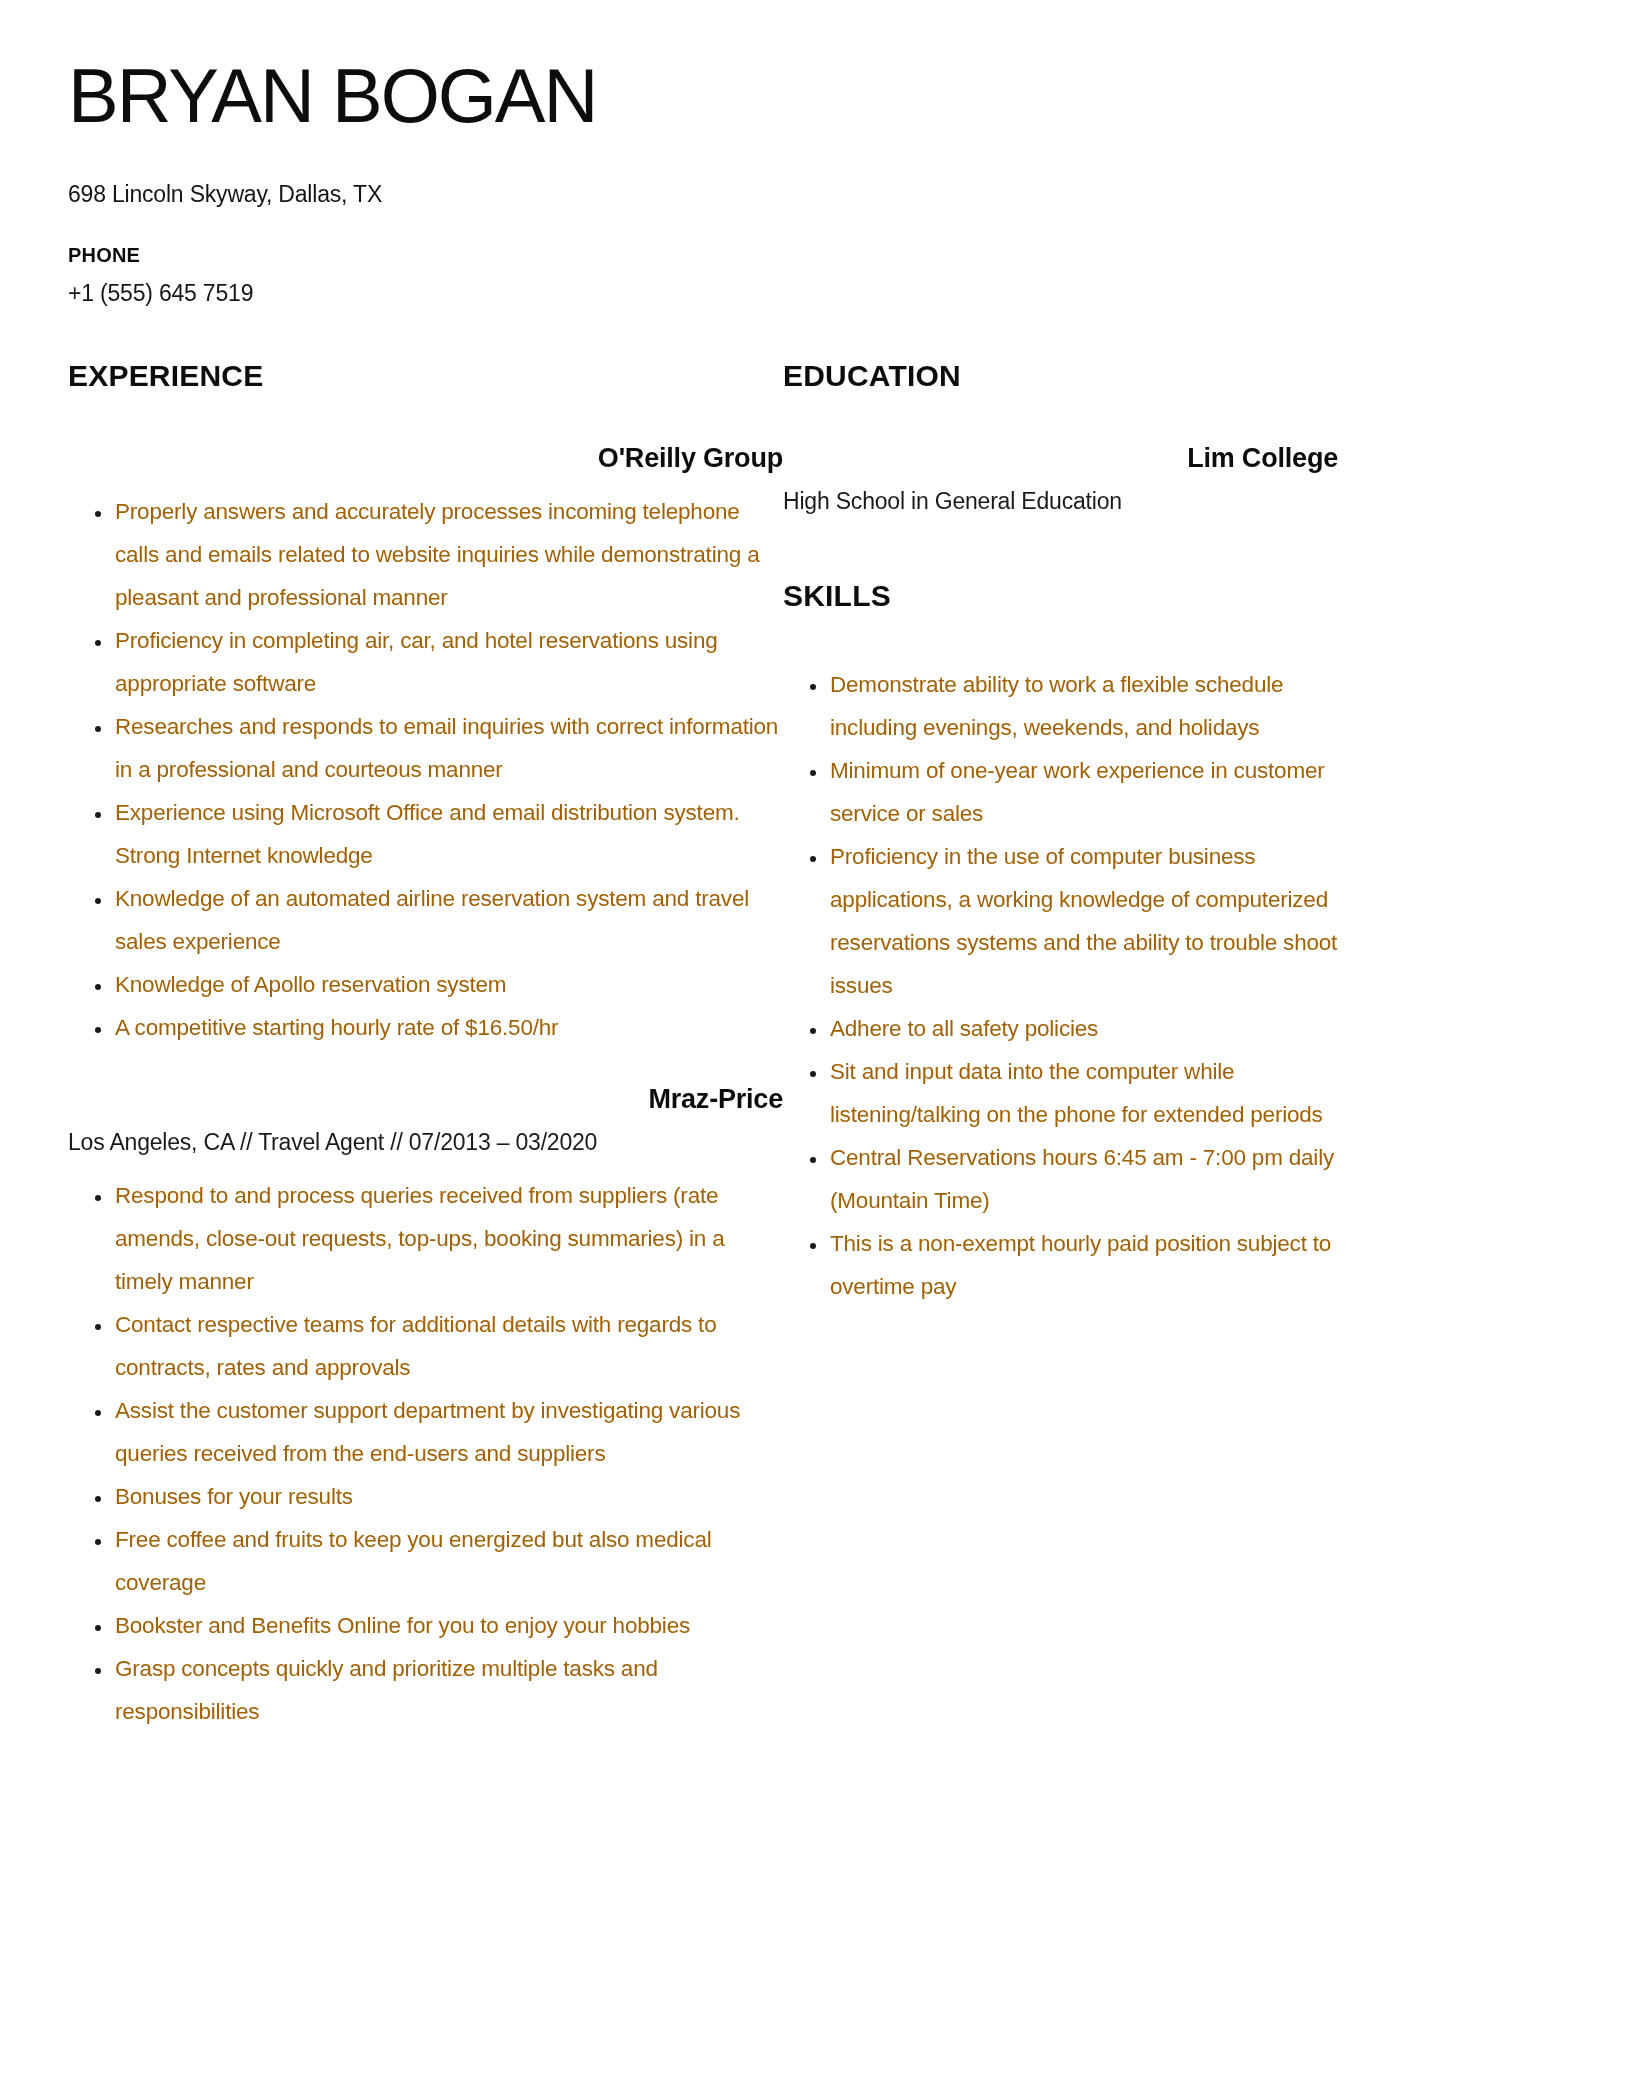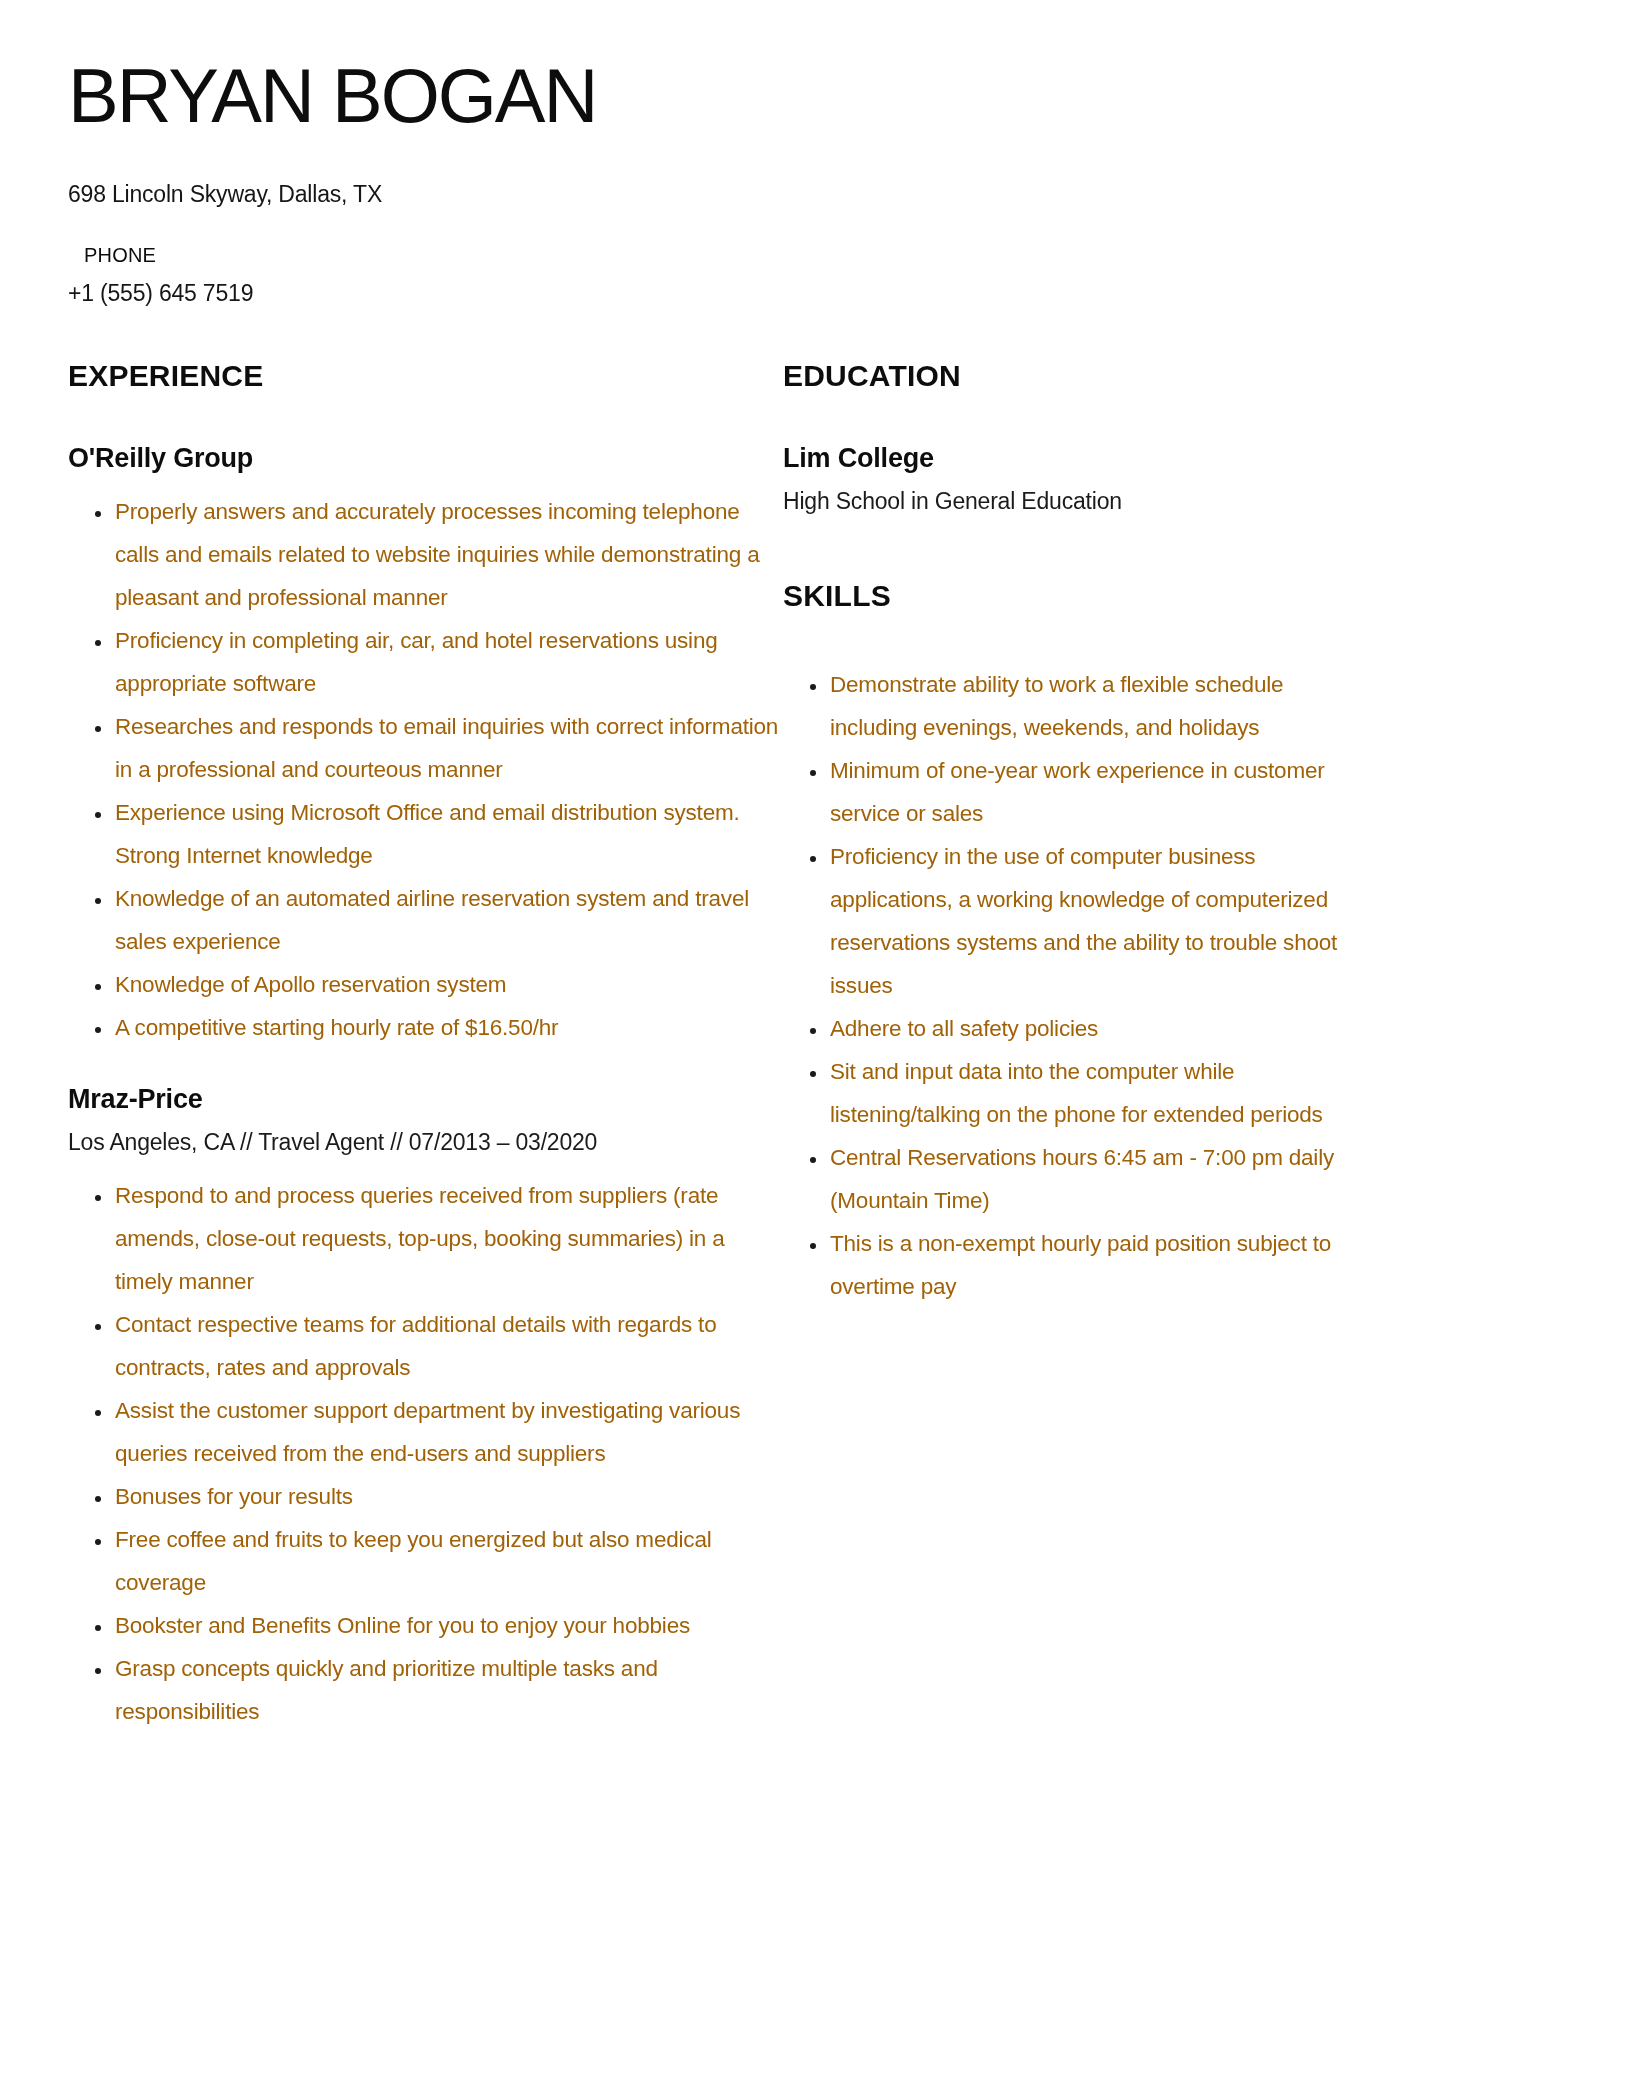--- a/index.html
+++ b/index.html
@@ -31,23 +31,23 @@
     line-height: 1.0;
     color: #0d0d0d;
   }
   .address {
     margin: 46px 0 0 0;
     font-size: 23px;
     line-height: 1.3;
     letter-spacing: -0.2px;
   }
   .phone-label {
-    margin: 34px 0 0 16px;
+    margin: 34px 0 0 0;
     font-size: 20px;
-    font-weight: 400;
+    font-weight: 700;
     letter-spacing: 0.2px;
     color: #0d0d0d;
   }
   .phone-value {
     margin: 13px 0 16px 0;
     font-size: 23px;
     letter-spacing: -0.2px;
   }
 
   
@@ -70,20 +70,21 @@
   
   .entry + .entry {
     margin-top: 35px;
   }
   .entry-title {
     margin: 0;
     font-size: 27px;
     font-weight: 700;
     letter-spacing: -0.2px;
     color: #0d0d0d;
+    text-align: right;
   }
   .entry-meta {
     margin: 13px 0 0 0;
     font-size: 23px;
     letter-spacing: -0.2px;
     line-height: 1.3;
     color: #1b1b1b;
   }
   ul.bullets {
     margin: 16px 0 0 0;

